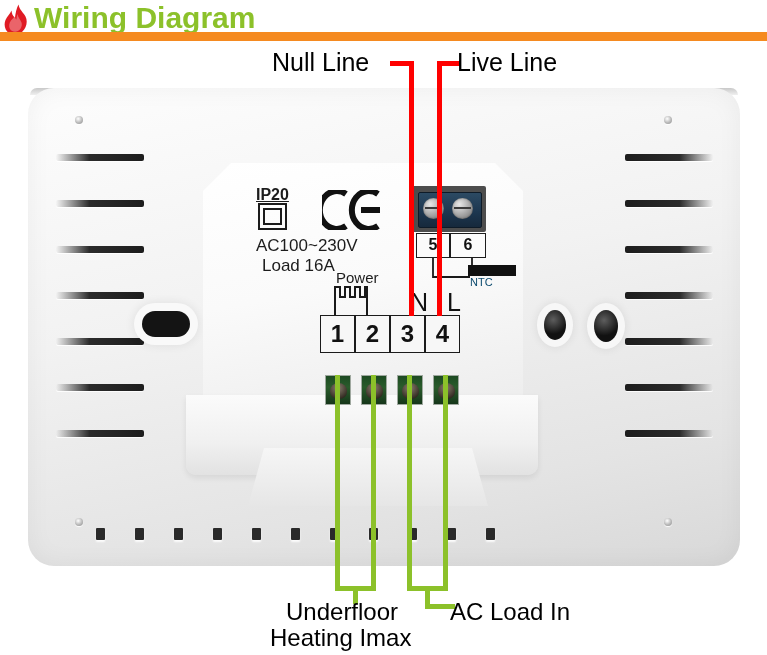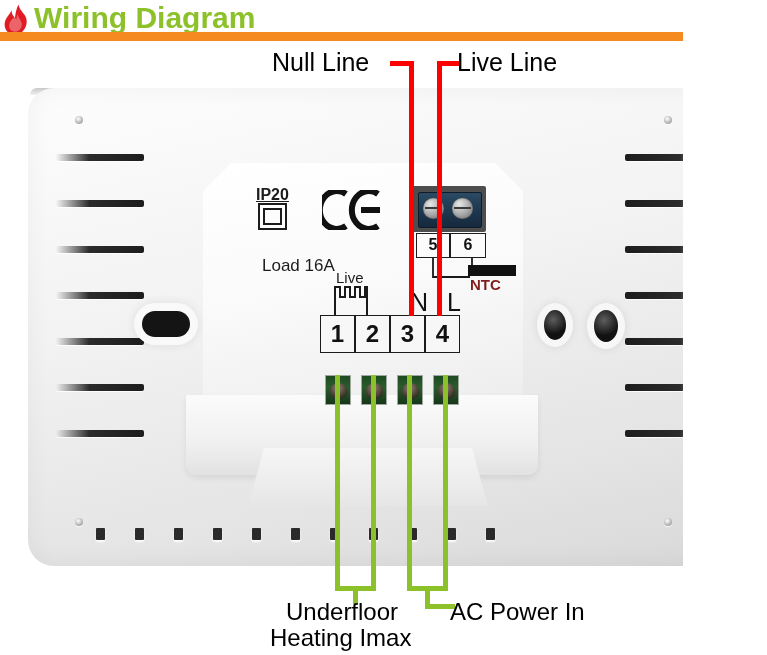--- a/index.html
+++ b/index.html
@@ -5,21 +5,21 @@
   html, body {
     margin: 0;
     padding: 0;
     background: #ffffff;
   }
   body {
     font-family: "Liberation Sans", sans-serif;
   }
   #page {
     position: relative;
-    width: 683px;
+    width: 767px;
     height: 655px;
     background: #ffffff;
     overflow: hidden;
   }
 
   
   #header {
     position: absolute;
     left: 0; top: 0;
     width: 767px;
@@ -213,21 +213,21 @@
   
   #ntc-body {
     position: absolute;
     left: 468px; top: 265px;
     width: 48px; height: 11px;
     background: #111;
   }
   #ntc-label {
     position: absolute;
     left: 470px; top: 276px;
-    font-size: 15px; font-weight: bold; color: #7f1d1d;
+    font-size: 11px; font-weight: normal; color: #0c4a6e;
   }
   #ntc-wires { position: absolute; left: 414px; top: 255px; width: 110px; height: 30px; }
 
   
   .term {
     position: absolute;
     top: 315px;
     width: 35px; height: 38px;
     border: 1.8px solid #1b1b1b;
     background: #f7f7f7;
@@ -353,22 +353,23 @@
   <div class="module-text" id="ip20-label">IP20</div>
   <div id="ip20-symbol"></div>
   <div id="ip20-symbol-inner"></div>
 
   <svg id="ce-mark" viewBox="0 0 62 40">
     <path d="M24 4 A 17 19 0 1 0 24 36" fill="none" stroke="#111" stroke-width="6"></path>
     <path d="M56 4 A 17 19 0 1 0 56 36" fill="none" stroke="#111" stroke-width="6"></path>
     <rect x="39" y="17" width="19" height="6" fill="#111"></rect>
   </svg>
 
+  <div class="module-text" id="ac-rating">AC100~230V</div>
   <div class="module-text" id="imax-rating">Load 16A</div>
-  <div class="module-text" id="load-label">Live</div>
+  <div class="module-text" id="load-label">Power</div>
 
   <svg id="load-symbol" viewBox="0 0 38 36">
     <path d="M3 36 L3 4 L8 4 L8 14 L13 14 L13 4 L18 4 L18 14 L23 14 L23 4 L28 4 L28 14 L33 14 L33 4 L35 4 L35 36" fill="none" stroke="#1a1a1a" stroke-width="2"></path>
   </svg>
 
   <div id="terminal-shadow"></div>
   <div id="blue-terminal"></div>
   <div class="blue-screw" style="left:423px;"></div>
   <div class="blue-screw" style="left:452px;"></div>
 
@@ -409,15 +410,15 @@
   <div class="wire-green" style="left:407px; top:375px; width:5px; height:215px;"></div>
   <div class="wire-green" style="left:443px; top:375px; width:5px; height:215px;"></div>
   <div class="wire-green" style="left:407px; top:586px; width:41px; height:5px;"></div>
   <div class="wire-green" style="left:425px; top:586px; width:5px;  height:22px;"></div>
   <div class="wire-green" style="left:425px; top:604px; width:30px; height:5px;"></div>
 
   <div class="callout" id="null-line-label">Null Line</div>
   <div class="callout" id="underfloor-line1">Underfloor</div>
   <div class="callout" id="live-line-label">Live Line</div>
   <div class="callout" id="underfloor-line2">Heating Imax</div>
-  <div class="callout" id="acpower-label">AC Power In</div>
+  <div class="callout" id="acpower-label">AC Load In</div>
 
 </div>
 
 </body></html>

